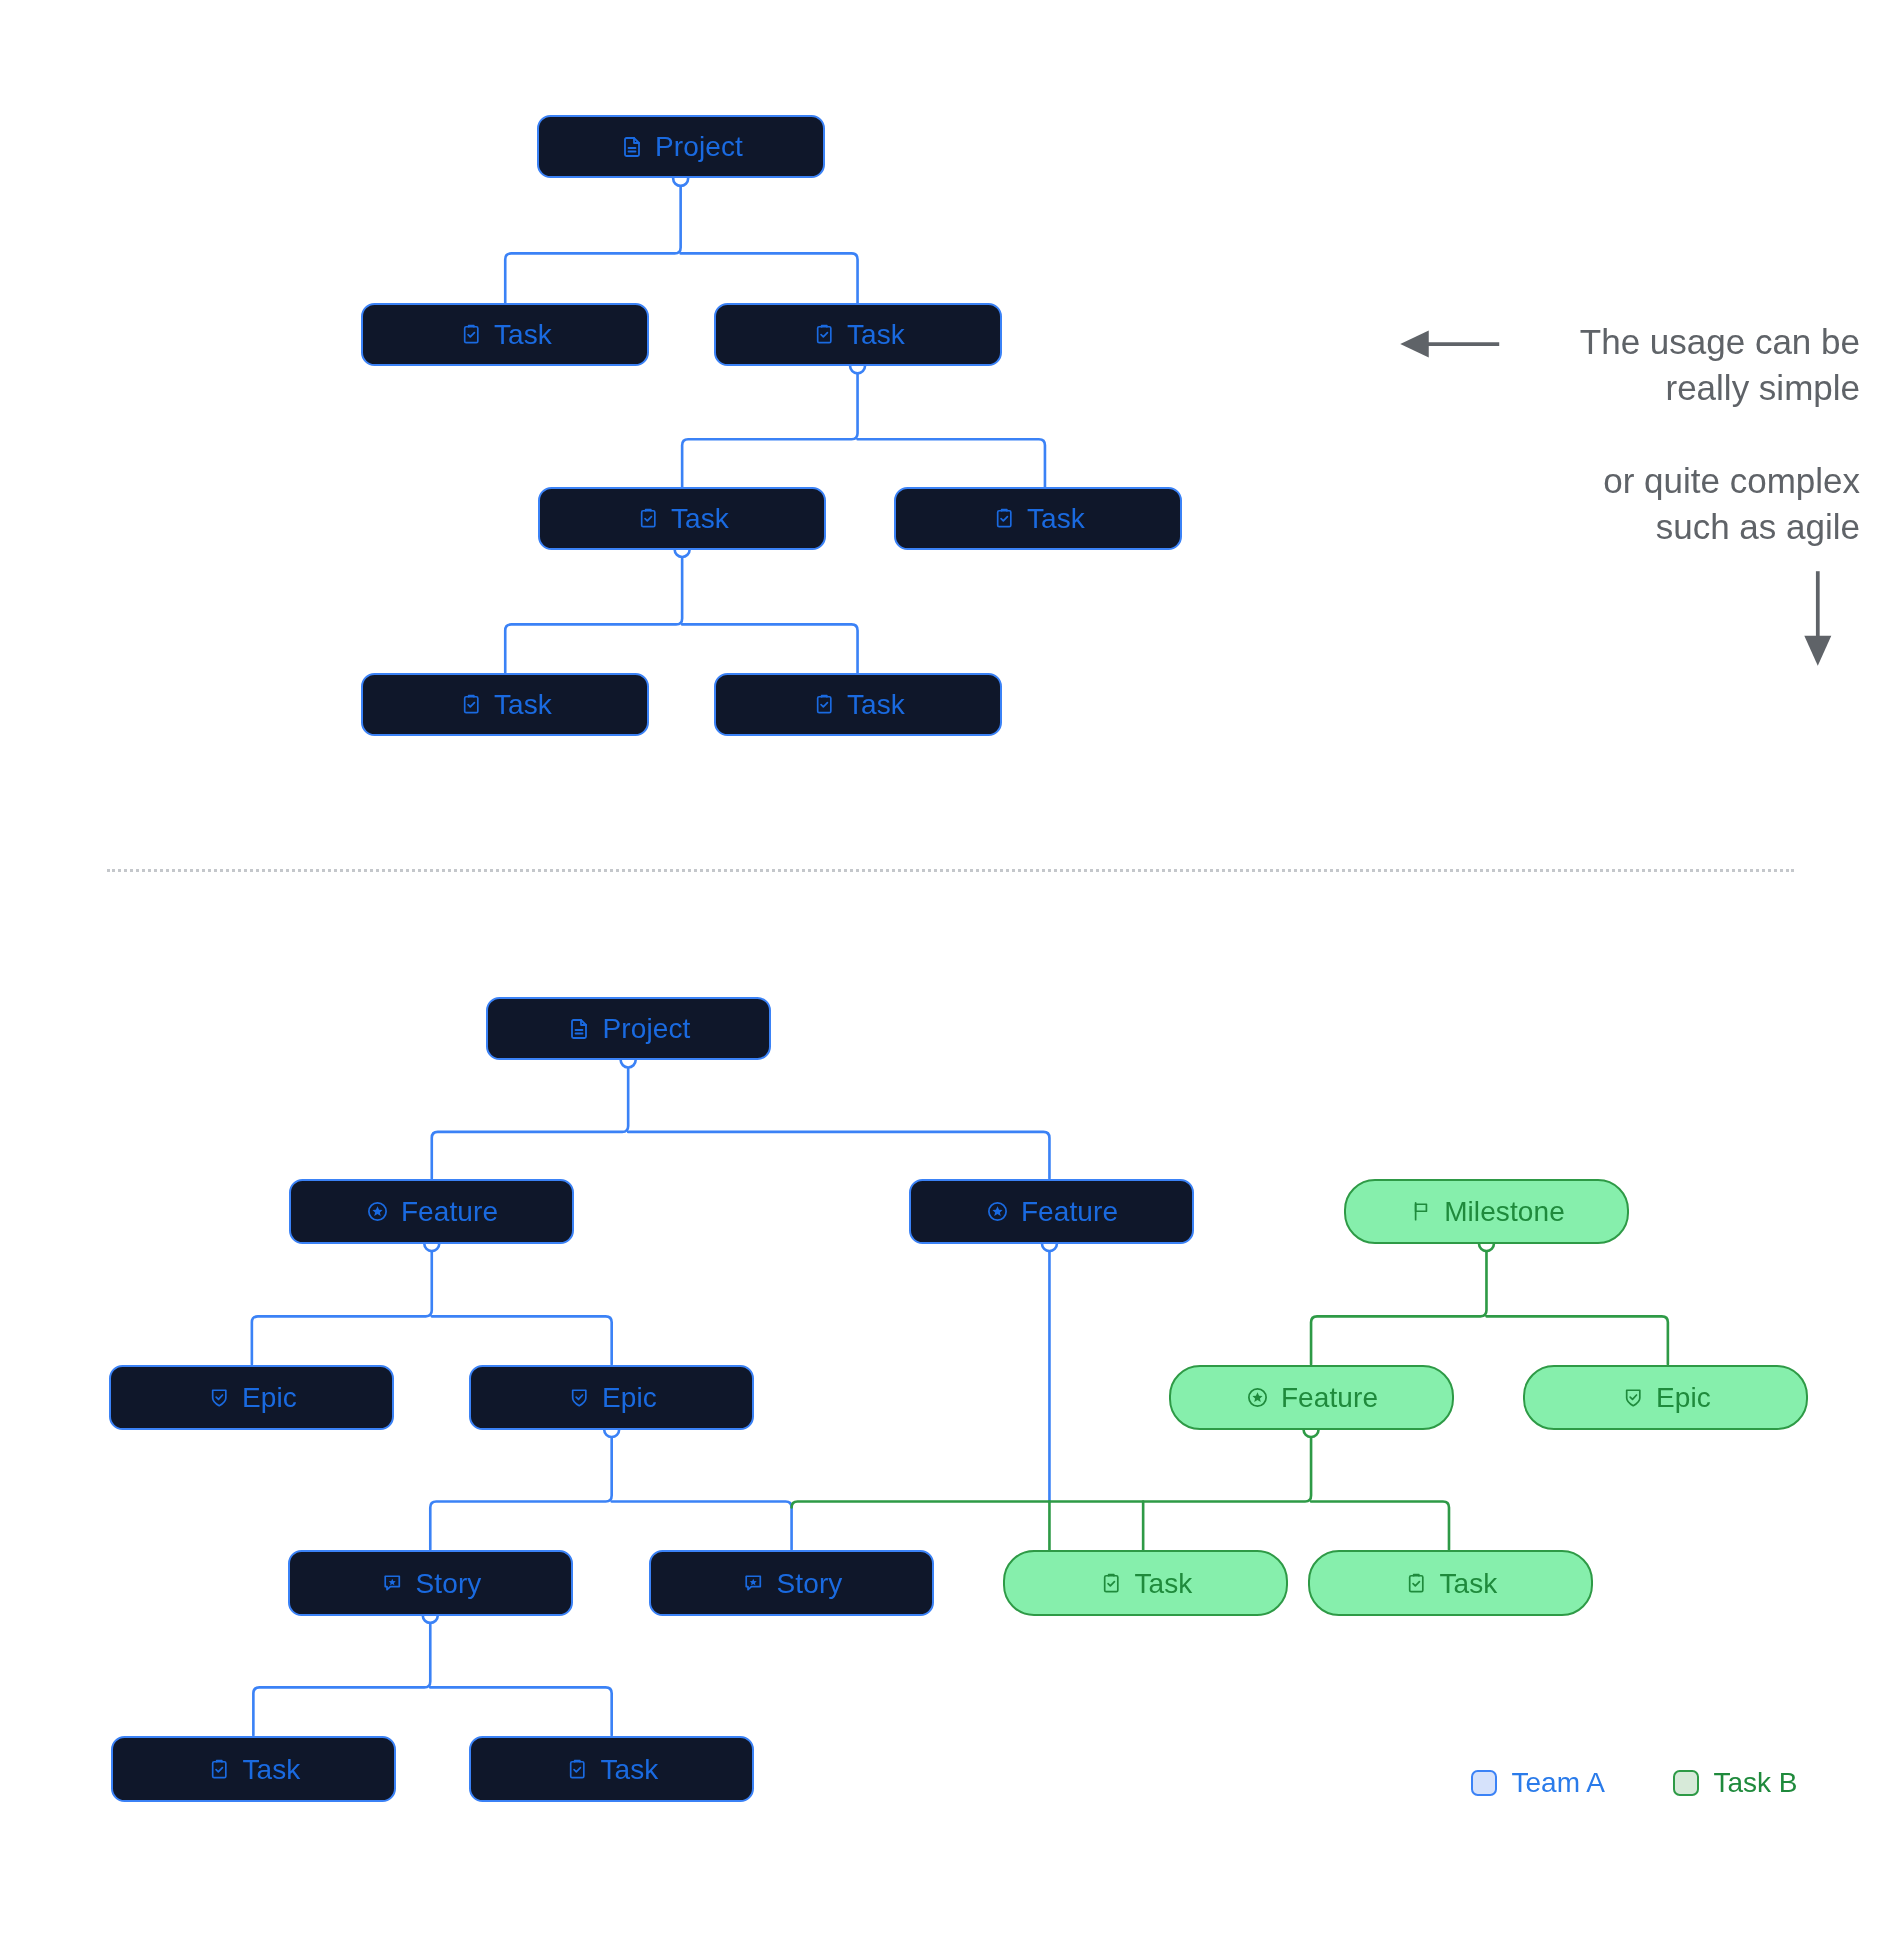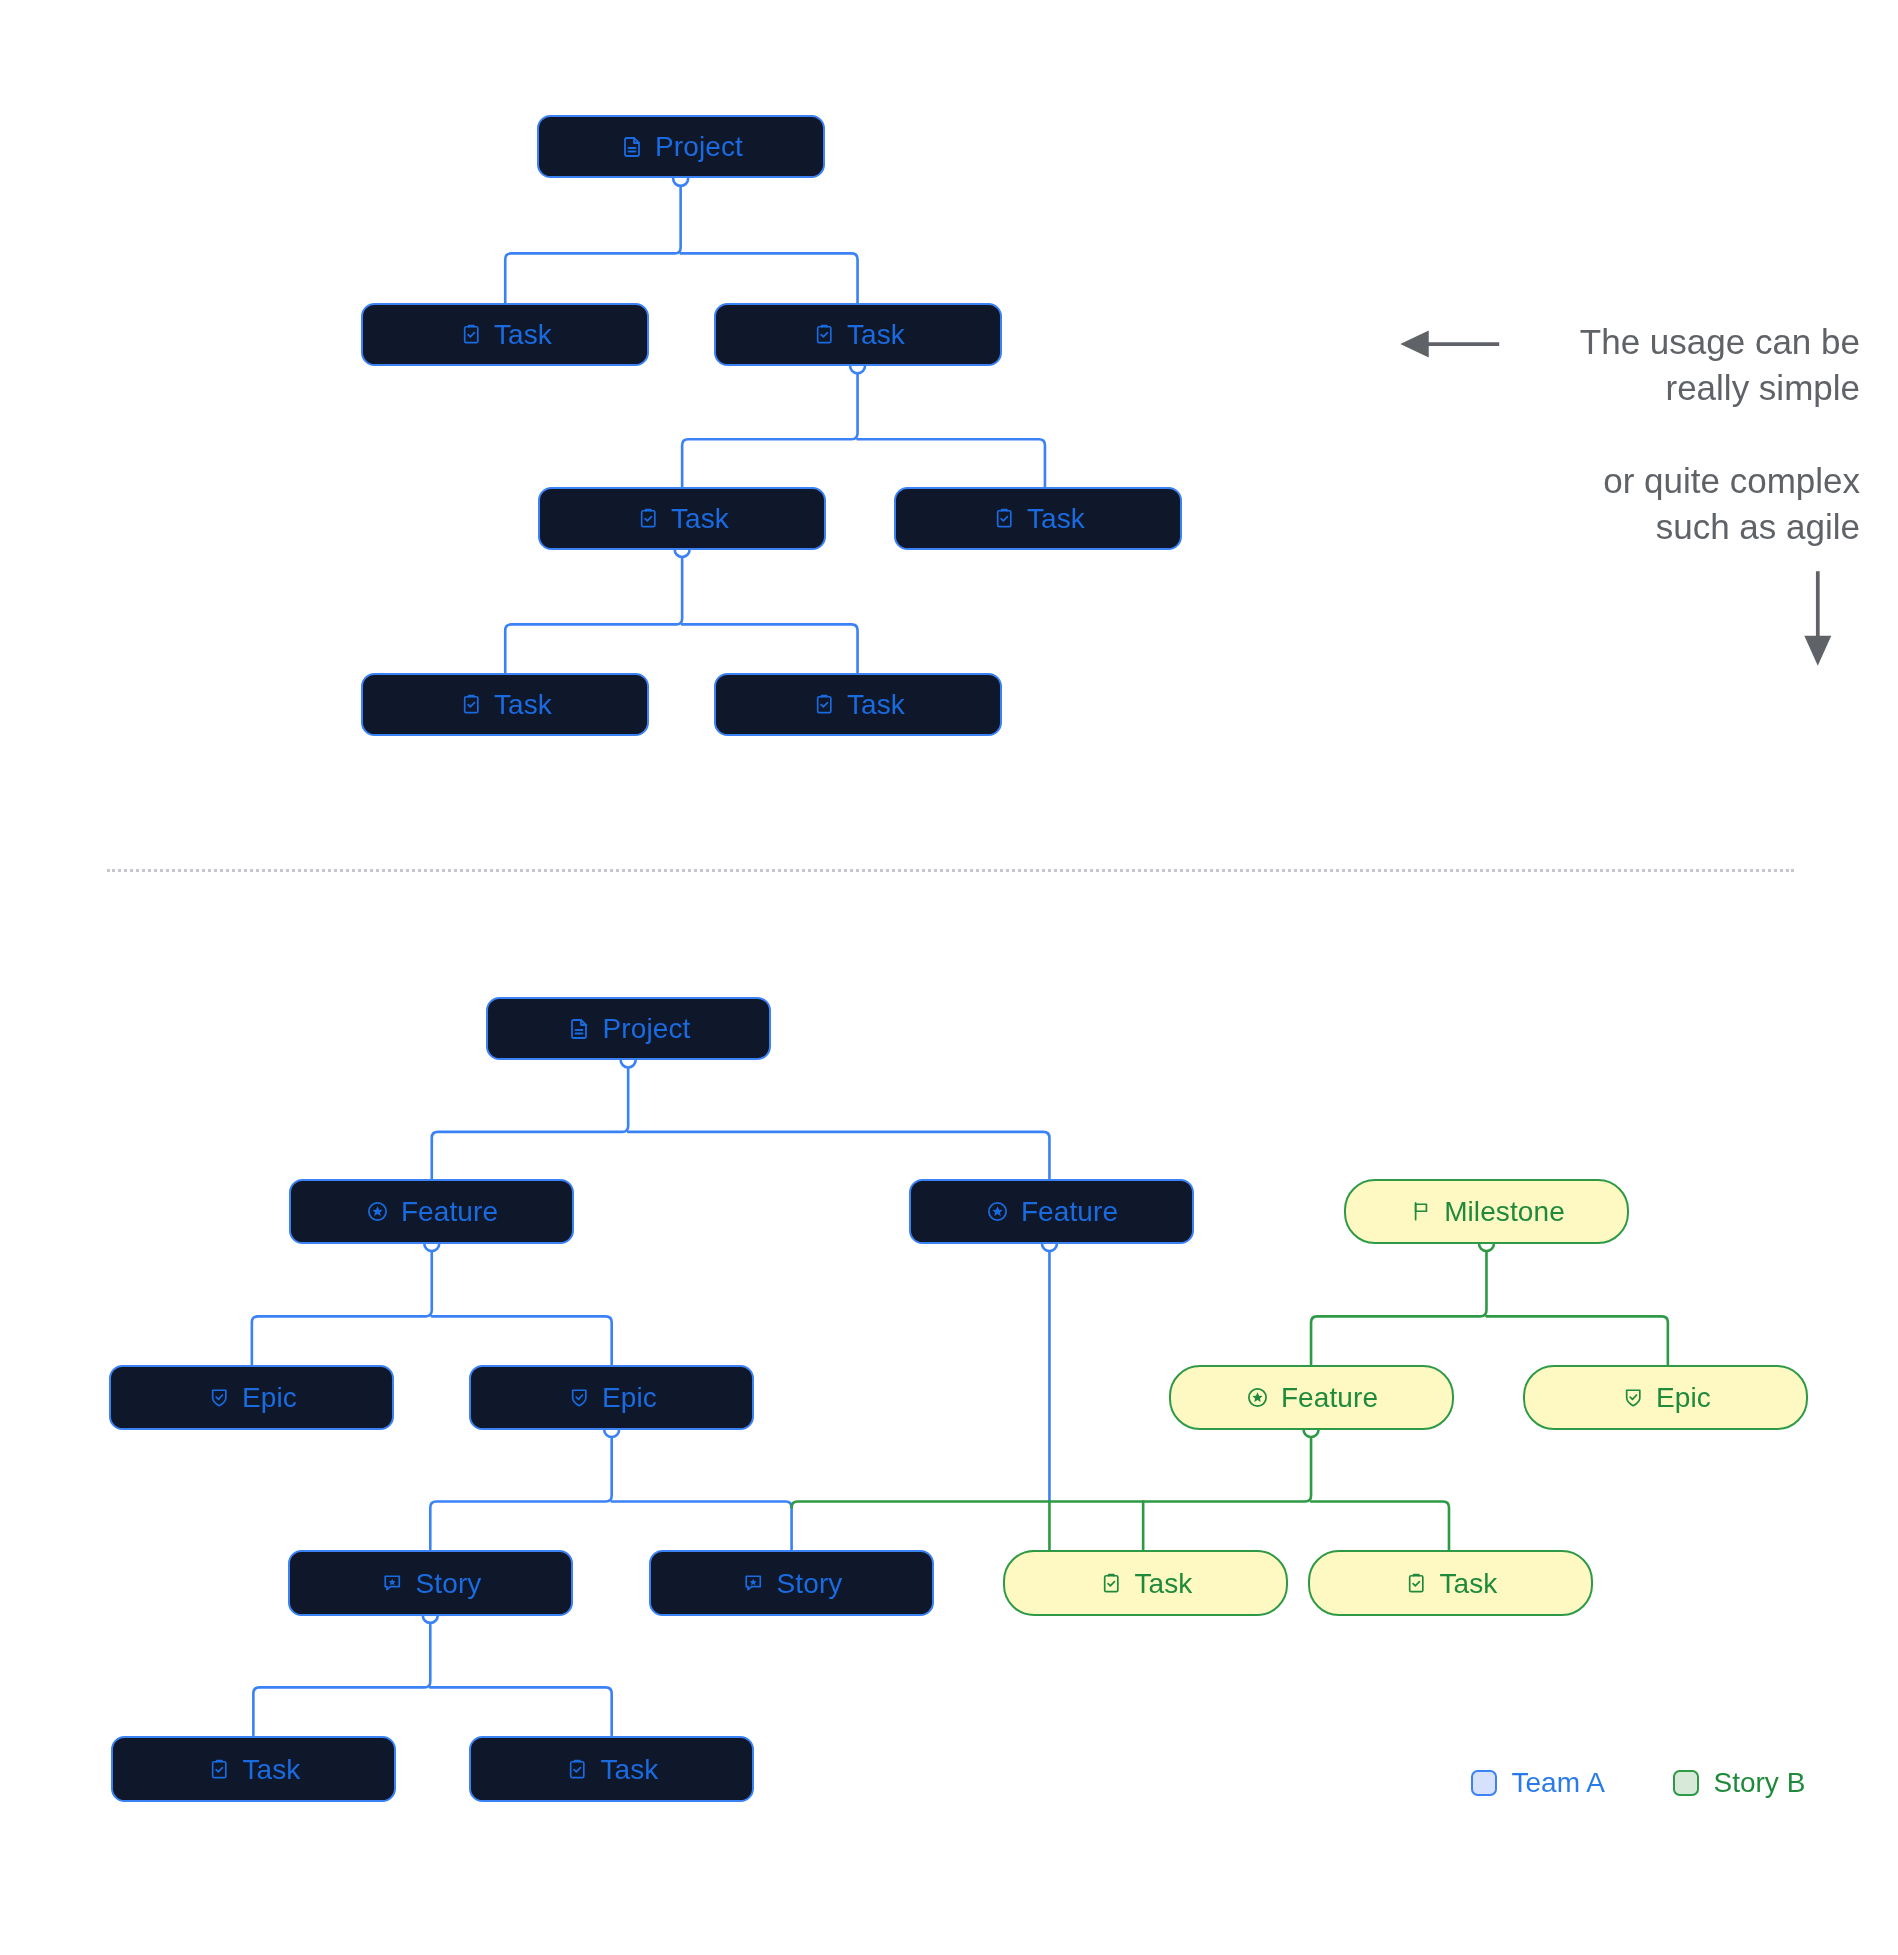--- a/index.html
+++ b/index.html
@@ -18,21 +18,21 @@
     border-radius:13.5px;
     border:2.2px solid #3b82f6;
     background:#0f172a;
     color:#1a6ae0;
     font-size:28px;
     letter-spacing:0.1px;
     white-space:nowrap;
   }
   .node.green{
     border-color:#2e9a46;
-    background:#fef9c3;
+    background:#86efac;
     color:#1f8a3c;
     border-radius:31px;
   }
   .node .ico{display:inline-flex;align-items:center;justify-content:center;width:25.5px;height:25.5px;flex:none;}
   .node .ico svg{display:block;}
   .node .lbl{line-height:1;position:relative;top:0.7px;}
 
   .note{
     position:absolute;
     color:#5f6368;
@@ -352,17 +352,17 @@
     </span>
     <span class="lbl">Task</span>
   </div>
 
   <div class="legend" style="left:1471px;top:1767px;">
     <span class="swatch"></span>
     <span class="ltext">Team A</span>
   </div>
   <div class="legend" style="left:1673px;top:1767px;">
     <span class="swatch green"></span>
-    <span class="ltext green">Story B</span>
+    <span class="ltext green">Task B</span>
   </div>
 
 </div>
 
 
 </body></html>

